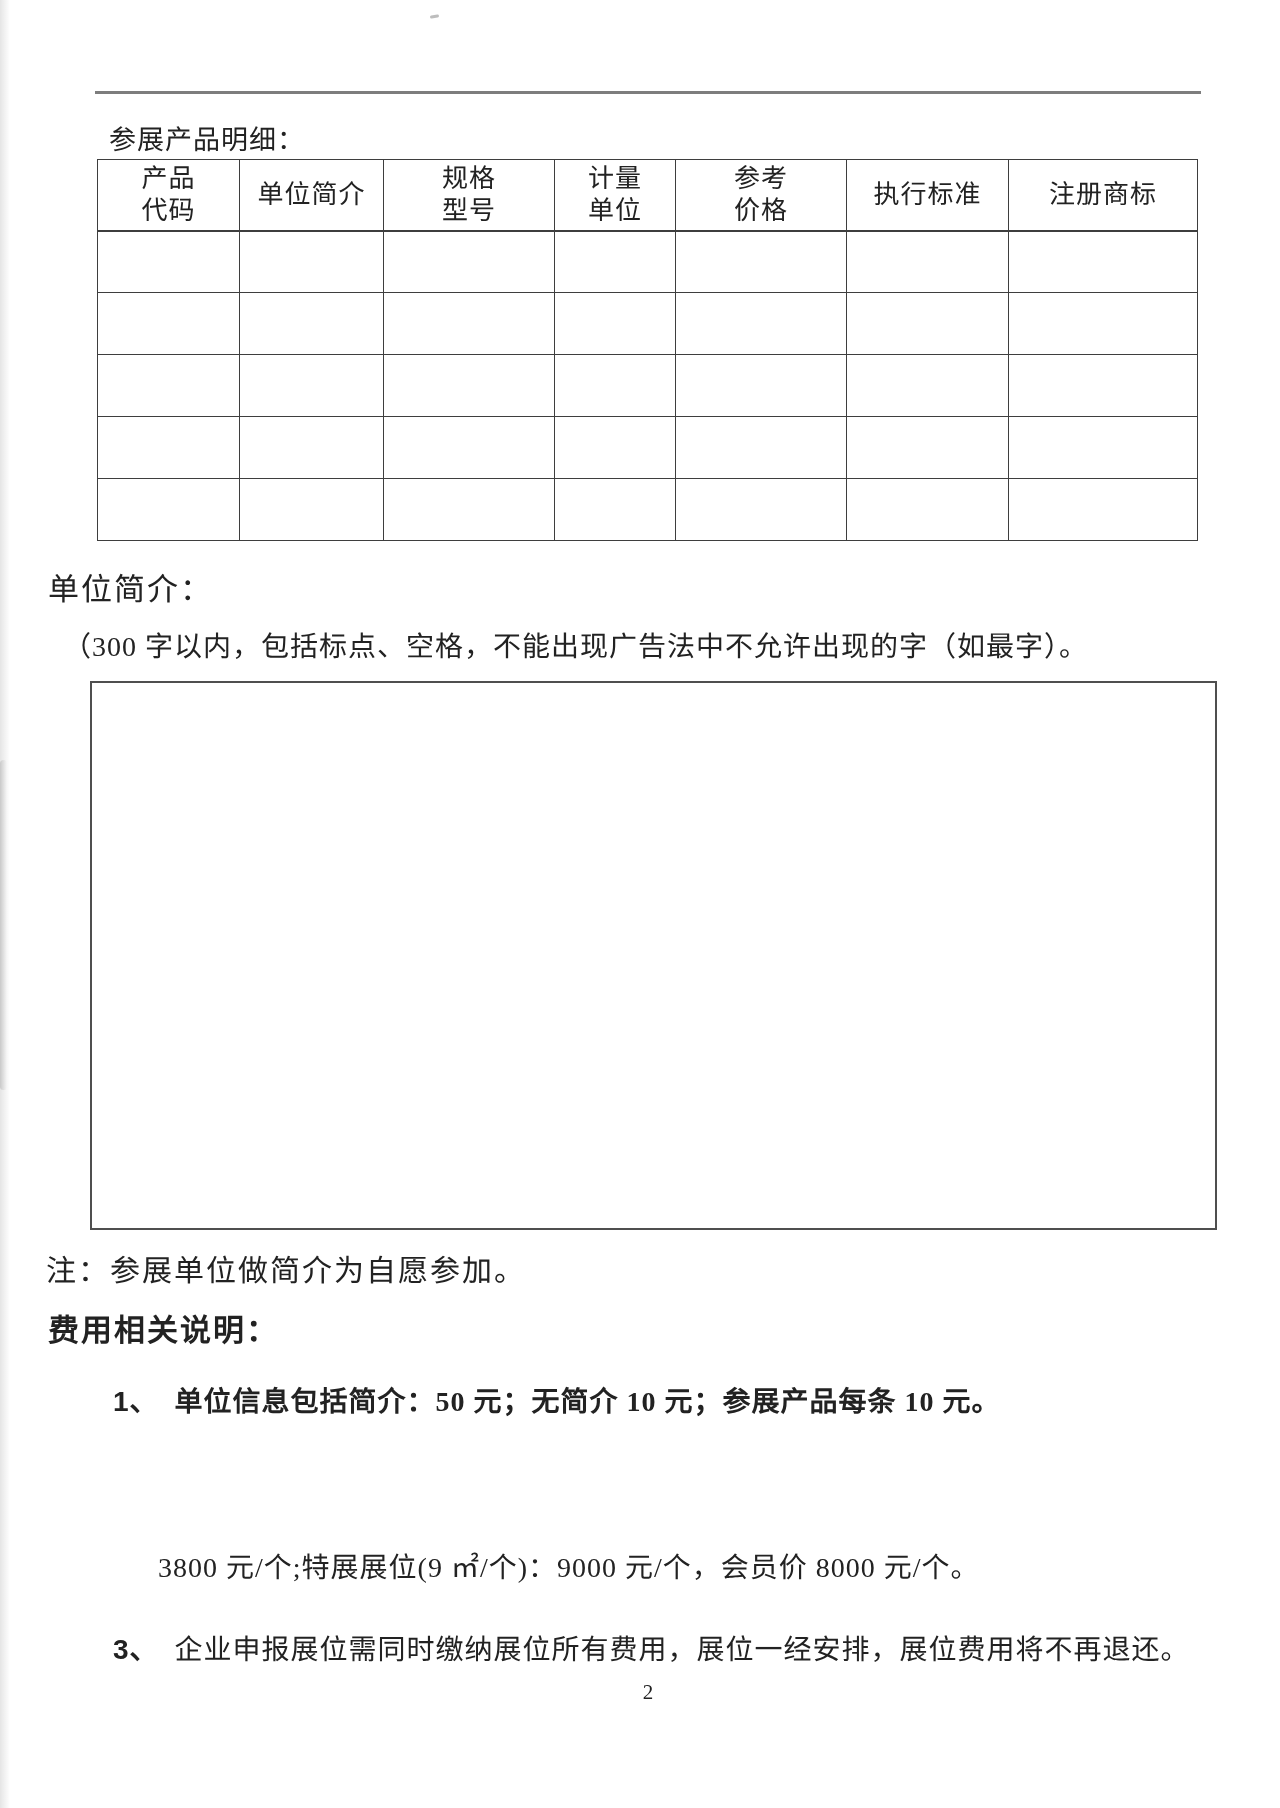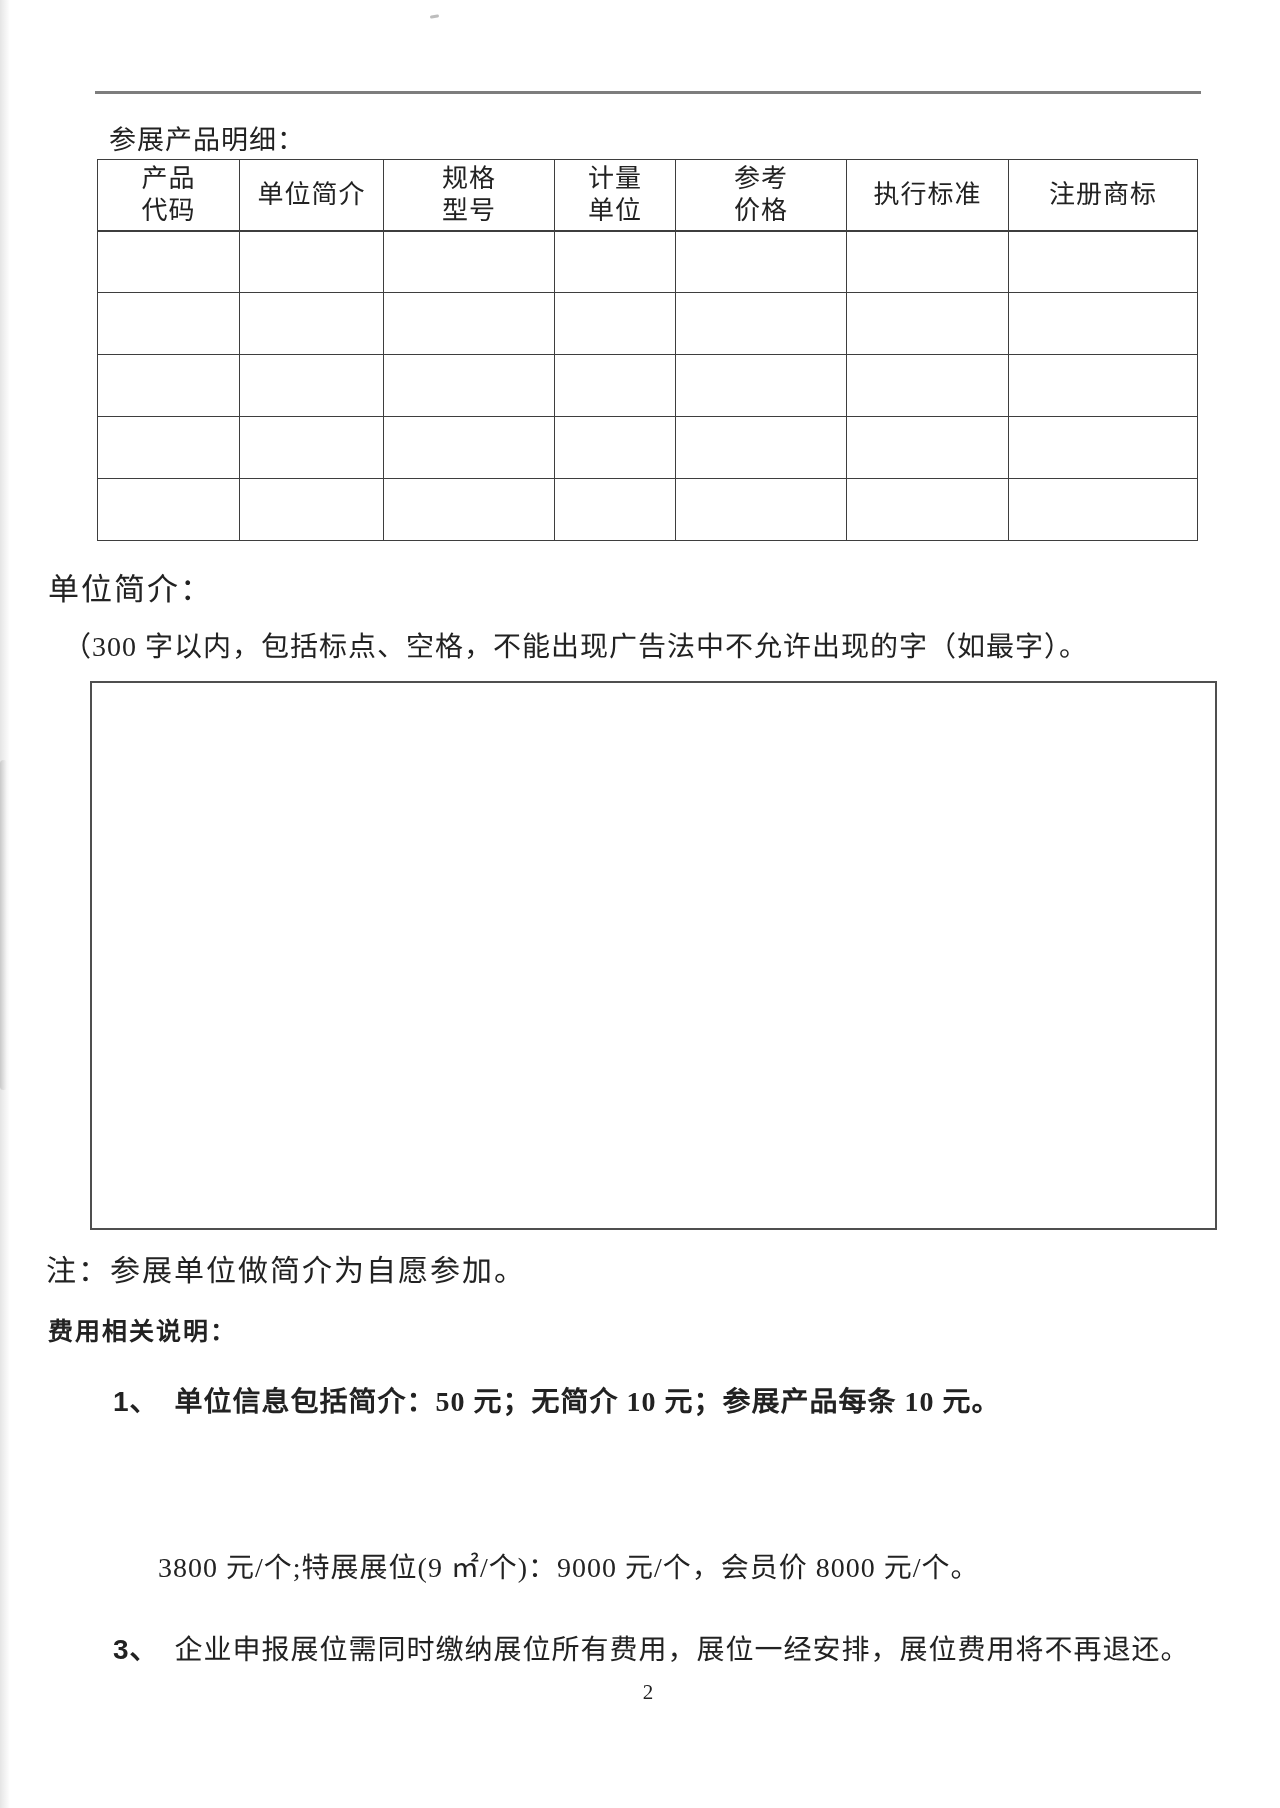--- a/index.html
+++ b/index.html
@@ -67,21 +67,21 @@
     position:absolute;left:90px;top:681px;width:1127px;height:549px;
     border:2px solid #4f4f4f;background:#ffffff;
   }
   .remark{
     position:absolute;left:46px;top:1252px;
     font-size:30px;line-height:38px;letter-spacing:2px;
   }
   .fees-title{
     position:absolute;left:48px;top:1311px;
     font-family:"Liberation Sans","DejaVu Sans",sans-serif;
-    font-weight:bold;font-size:25px;line-height:40px;letter-spacing:2px;
+    font-weight:bold;font-size:31px;line-height:40px;letter-spacing:2px;
   }
   .fee-line{
     position:absolute;font-size:28px;line-height:36px;letter-spacing:1px;
     white-space:nowrap;
     text-align:right;
   }
   .fee-1{left:113px;top:1384px;font-weight:600;}
   .fee-2a{left:113px;top:1462px;}
   .fee-2b{left:158px;top:1550px;}
   .fee-3{left:113px;top:1632px;}

